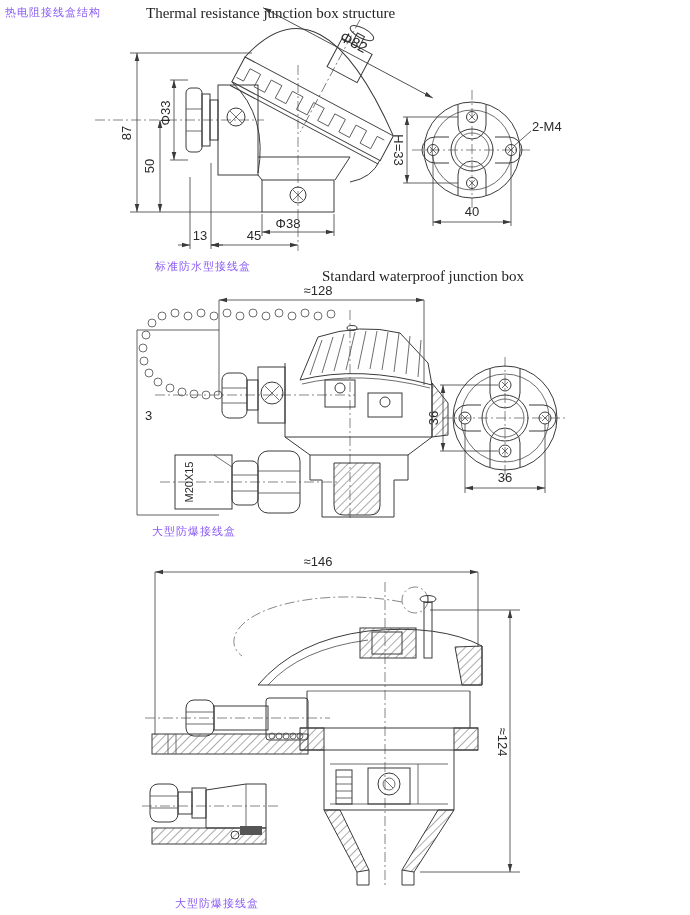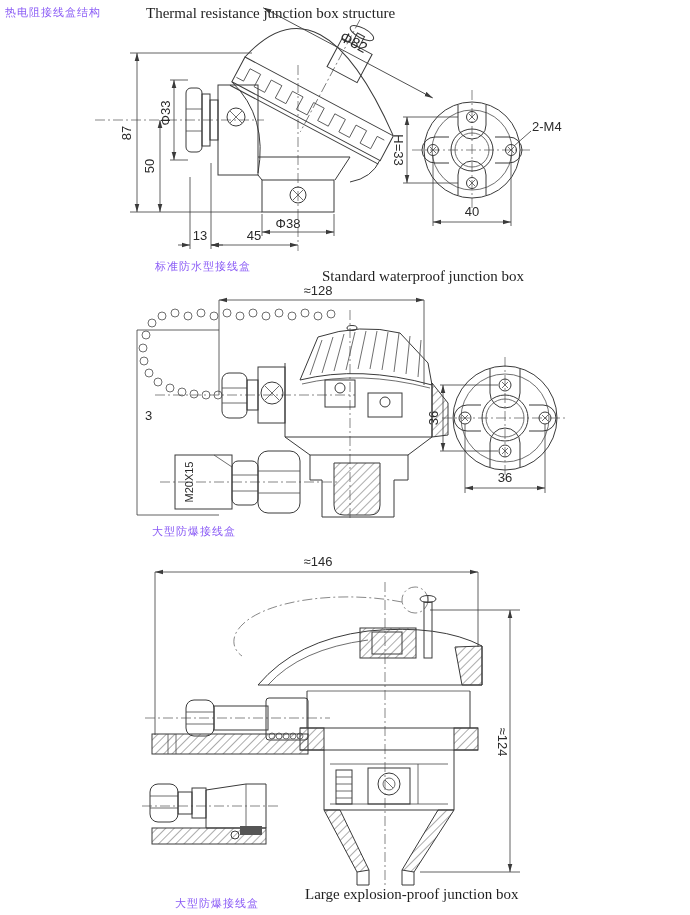--- a/index.html
+++ b/index.html
@@ -417,15 +417,14 @@
       <rect class="ln" x="192" y="236" width="14" height="30"></rect>
       <path class="ln" d="M206 238 L246 232 L266 232 L266 276 L206 276 Z"></path>
       <line class="tn" x1="246" y1="232" x2="246" y2="276"></line>
       <rect class="hp" x="152" y="276" width="114" height="16" fill="url(#h3)"></rect>
       <rect x="240" y="274" width="22" height="9" fill="#555555"></rect>
       <circle class="ln" cx="235" cy="283" r="4"></circle>
     </g>
   </svg>
 
   <span class="abs cn" style="left:175px;top:896px;">大型防爆接线盒</span>
-  <span class="abs en" style="left:305px;top:886px;">Large explosion-proof junction box</span>
 
 </div>
 
 </body></html>

